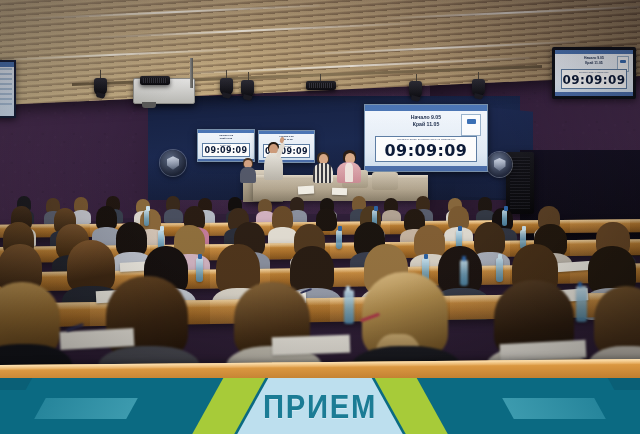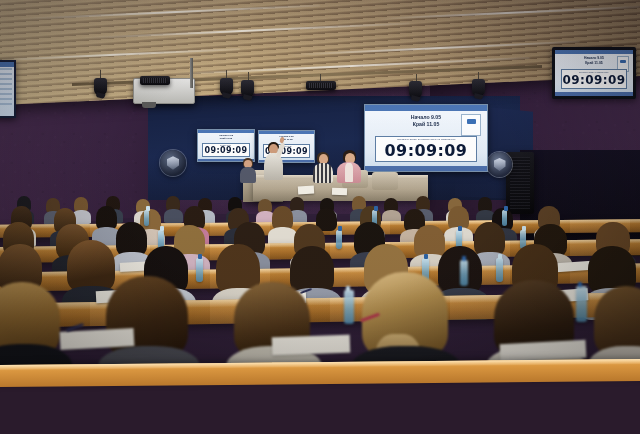--- a/index.html
+++ b/index.html
@@ -674,14 +674,26 @@
     <div class="paper-sheet blurfront" style="left:500px; top:342px; width:86px; height:18px; transform:rotate(-3deg);"></div>
     <div class="pen blurfront" style="left:66px; top:326px; width:18px; height:3px;"></div>
     <div class="pen blurfront" style="left:360px; top:316px; width:20px; height:3px; background:#b4324c;"></div>
 
     <div class="warm"></div>
     <div class="vignette"></div>
   </div>
 
   <div class="fg-desk"></div>
 
+  <div class="banner">
+    <span class="b-layer b-left-teal"></span>
+    <span class="b-layer b-right-teal"></span>
+    <span class="b-layer b-left-green"></span>
+    <span class="b-layer b-right-green"></span>
+    <span class="b-layer b-left-shade"></span>
+    <span class="b-layer b-right-shade"></span>
+    <span class="b-layer b-left-dark"></span>
+    <span class="b-layer b-right-dark"></span>
+
+    <div class="banner-text">ПРИЕМ</div>
+  </div>
 
 </div>
 
 </body></html>

